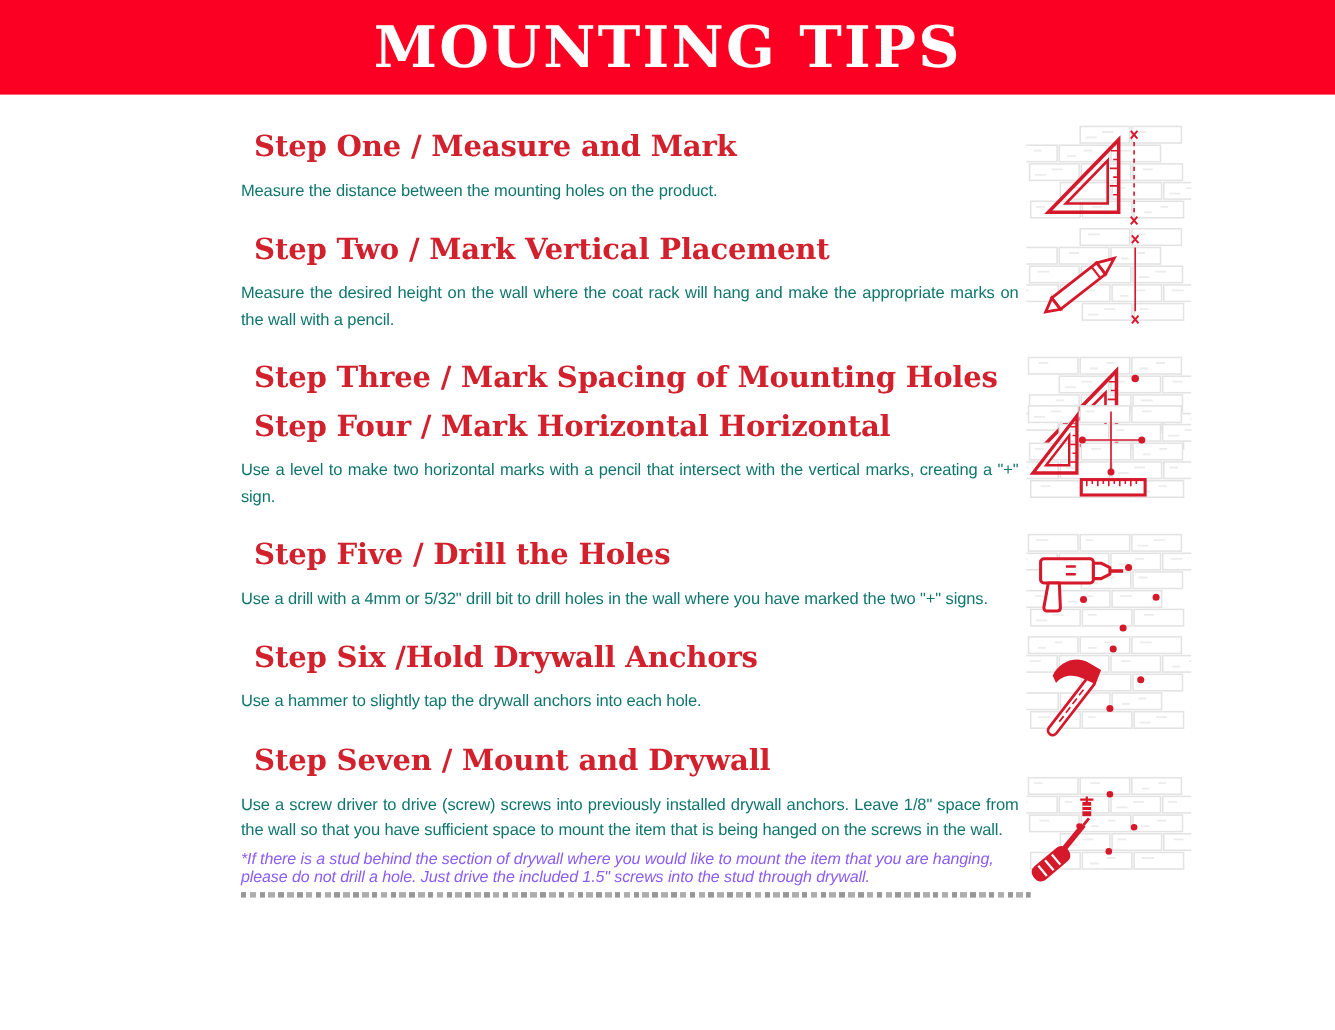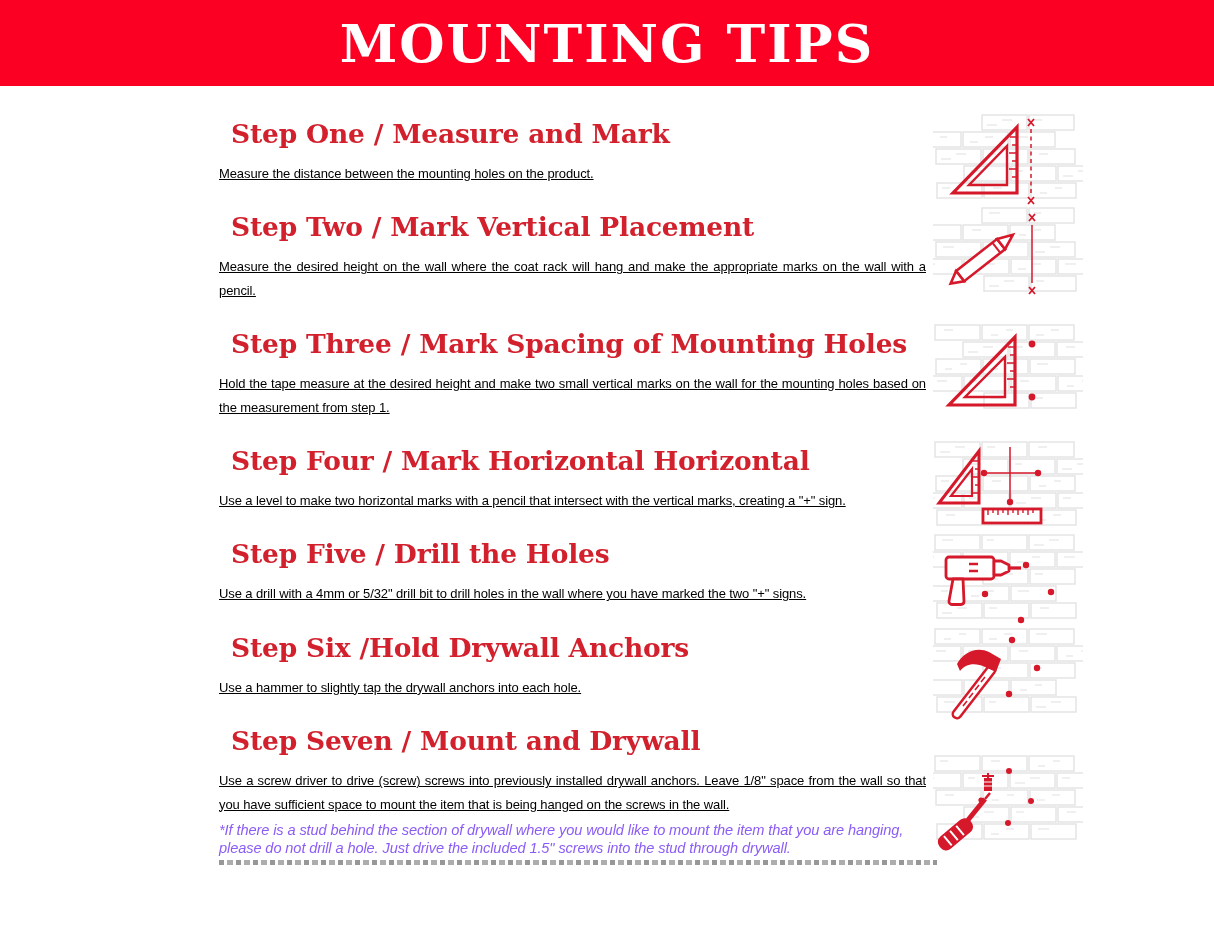--- a/index.html
+++ b/index.html
@@ -15,22 +15,22 @@
     margin:8px;color:#ffffff;font-family:"DejaVu Serif",serif;
     font-weight:bold;font-size:52px;letter-spacing:2px;white-space:nowrap;
   }
   main{padding:32px 0 0 219px;width:707px;}
   .step{position:relative;}
   .step-title{
     margin:0 12px 12px;color:#d2202d;font-family:"DejaVu Serif",serif;
     font-weight:bold;font-size:26.5px;line-height:32px;letter-spacing:-0.2px;
   }
   .step-body{
-    margin:0 0 26px;color:#000000;font-size:13px;line-height:23.4px;
-    text-align:justify;letter-spacing:-0.1px;text-decoration:underline;
+    margin:0 0 26px;color:#0f766e;font-size:15px;line-height:23.4px;
+    text-align:justify;letter-spacing:-0.1px;
   }
   .step:nth-of-type(7) .step-body{margin-bottom:6px;}
   .footnote{
     margin:2px 0 0;color:#8b5cf6;font-size:14.6px;line-height:17.6px;
     font-style:italic;letter-spacing:-0.1px;
   }
   .strip{
     margin-top:3px;width:718px;height:5px;opacity:.7;
     background:repeating-linear-gradient(90deg,#6b6b6b 0 5px,#fdfdfd 5px 8px,#8a8a8a 8px 14px,#fdfdfd 14px 17px);
   }
@@ -150,21 +150,20 @@
             <line x1="66" y1="45" x2="66" y2="58" stroke-width="2"></line>
             <path d="M20 45 L8 51.5 L20 58 Z" fill="#fff" stroke-width="2.6"></path>
           </g>
         </g>
       </svg>
     </div>
   </section>
 
   <section class="step">
     <h2 class="step-title">Step Three / Mark Spacing of Mounting Holes</h2>
-    <p class="step-body">Hold the tape measure at the desired height and make two small vertical marks on the wall for the mounting holes based on the measurement from step 1.</p>
     <div class="icon">
       <svg viewBox="0 0 150 100" xmlns="http://www.w3.org/2000/svg">
         <g>
             <rect x="2" y="3" width="45" height="15" fill="#fff" stroke="#e3e3e3" stroke-width="1.4"></rect>
             <line x1="11" y1="8" x2="20" y2="8" stroke="#ececec" stroke-width="1.6"></line>
             <rect x="49" y="3" width="45" height="15" fill="#fff" stroke="#e3e3e3" stroke-width="1.4"></rect>
             <line x1="58" y1="13" x2="65" y2="13" stroke="#ececec" stroke-width="1.6"></line>
             <line x1="73" y1="8" x2="80" y2="8" stroke="#ececec" stroke-width="1.6"></line>
             <rect x="96" y="3" width="45" height="15" fill="#fff" stroke="#e3e3e3" stroke-width="1.4"></rect>
             <line x1="103" y1="13" x2="111" y2="13" stroke="#ececec" stroke-width="1.6"></line>

